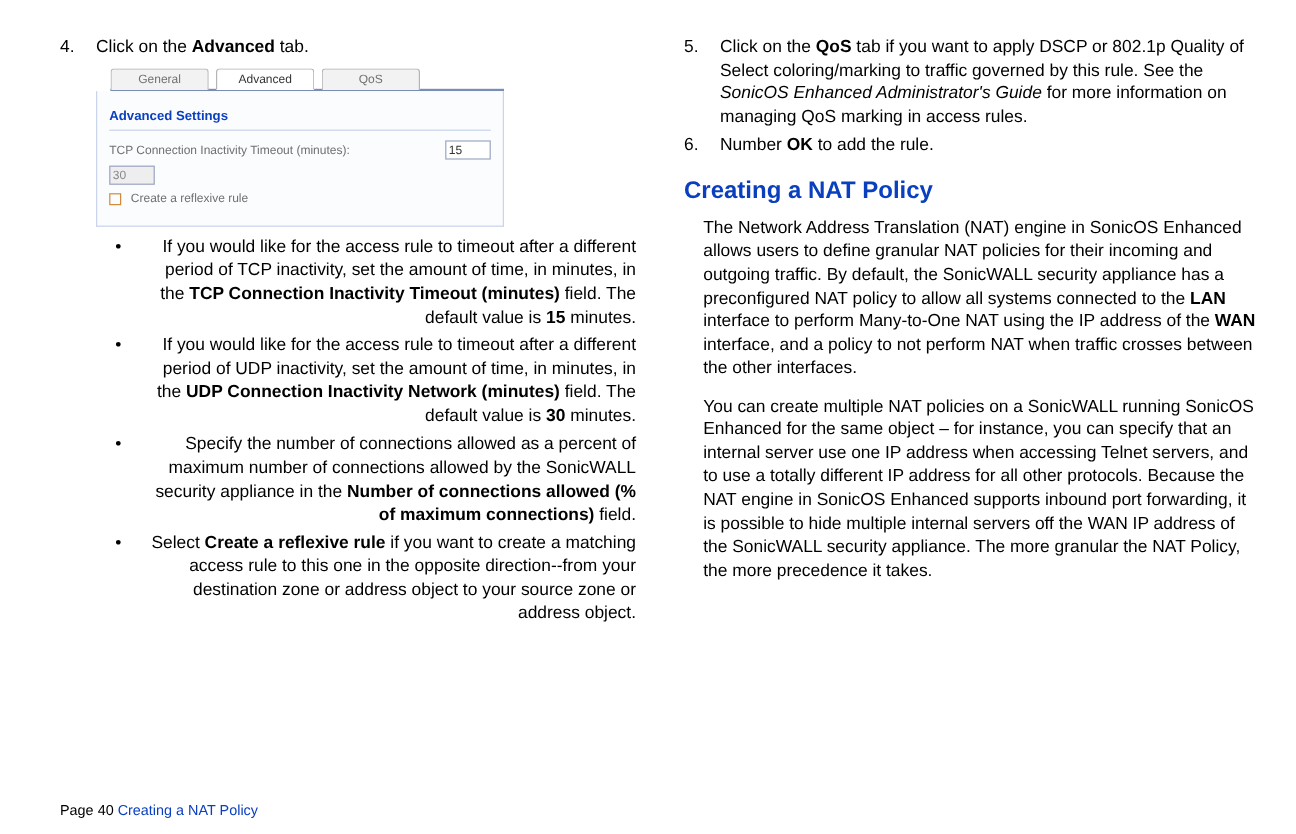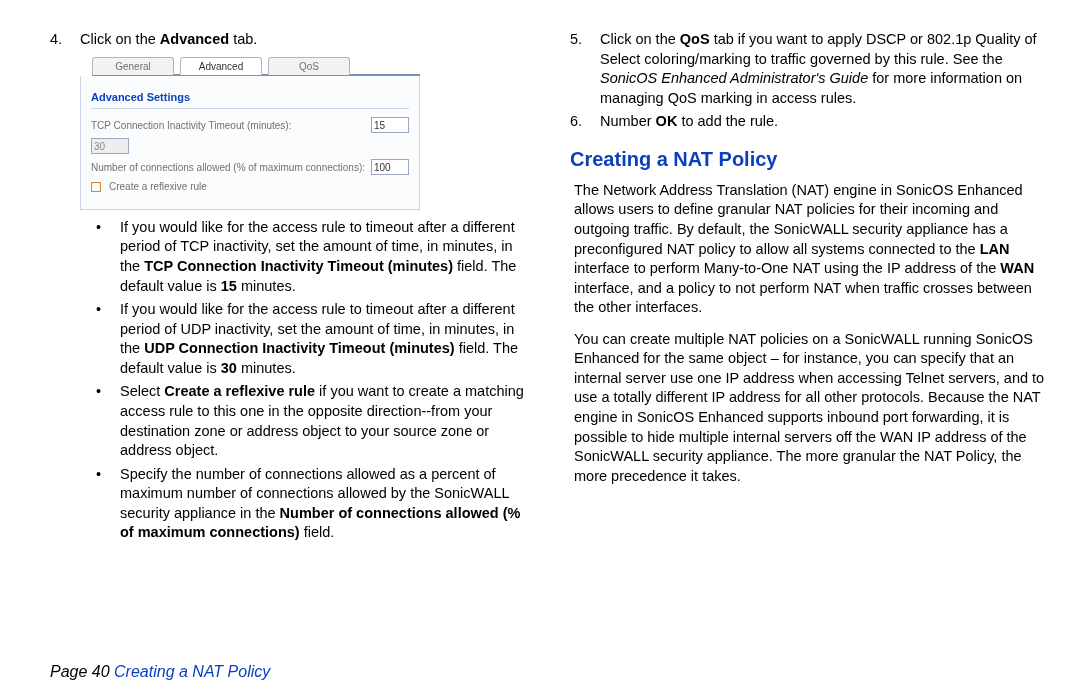--- a/index.html
+++ b/index.html
@@ -39,20 +39,21 @@
   ol.steps > li .num {
     position: absolute;
     left: 0;
     top: 0;
   }
   
   ul.bullets {
     list-style: none;
     margin: 2px 0 0 0;
     padding: 0;
+    text-align: right;
   }
   ul.bullets > li {
     position: relative;
     padding-left: 28px;
     margin-bottom: 4px;
   }
   ul.bullets > li::before {
     content: "•";
     position: absolute;
     left: 4px;
@@ -60,28 +61,27 @@
     color: #000;
   }
   b { font-weight: bold; }
   i { font-style: italic; }
   h2.section {
     color: #0a3fbf;
     font-size: 20px;
     font-weight: bold;
     margin: 14px 0 8px 0;
   }
-  p.para { margin: 0 0 12px 4px; }
+  p.para { margin: 0 0 12px 16px; }
   .footer {
     position: absolute;
     left: 50px;
     bottom: 12px;
-    font-size: 16px;
+    font-size: 12px;
     color: #000;
-    font-style: italic;
   }
   .footer .link { color: #0a3fbf; }
 
   
   .ui-shot {
     width: 340px;
     margin: 6px 0 8px 30px;
     font-family: Tahoma, Arial, sans-serif;
     font-size: 10px;
     color: #555;
@@ -175,42 +175,38 @@
       <div class="ui-panel">
         <div class="ui-heading">Advanced Settings</div>
         <div class="ui-row">
           <label>TCP Connection Inactivity Timeout (minutes):</label>
           <input class="ui-input" value="15" style="">
         </div>
         <div class="ui-row">
           <input class="ui-input disabled" disabled="" value="30" style="">
         </div>
         <div class="ui-row">
-          <label>Number of connections allowed (% of maximum connections):</label>
-          <input class="ui-input" value="100" style="">
-        </div>
-        <div class="ui-row">
           <span class="ui-check"></span>
           <label>Create a reflexive rule</label>
         </div>
       </div>
     </div>
 
     <ul class="bullets" style="margin-left:42px;">
       <li>
         <span>If you would like for the access rule to timeout after a different period of TCP inactivity, set the amount of time, in minutes, in the </span><b>TCP Connection Inactivity Timeout (minutes)</b><span> field. The default value is </span><b>15</b><span> minutes.</span>
       </li>
       <li>
-        <span>If you would like for the access rule to timeout after a different period of UDP inactivity, set the amount of time, in minutes, in the </span><b>UDP Connection Inactivity Timeout (minutes)</b><span> field. The default value is </span><b>30</b><span> minutes.</span>
+        <span>If you would like for the access rule to timeout after a different period of UDP inactivity, set the amount of time, in minutes, in the </span><b>UDP Connection Inactivity Network (minutes)</b><span> field. The default value is </span><b>30</b><span> minutes.</span>
+      </li>
+      <li>
+        <span>Specify the number of connections allowed as a percent of maximum number of connections allowed by the SonicWALL security appliance in the </span><b>Number of connections allowed (% of maximum connections)</b><span> field.</span>
       </li>
       <li>
         <span>Select </span><b>Create a reflexive rule</b><span> if you want to create a matching access rule to this one in the opposite direction--from your destination zone or address object to your source zone or address object.</span>
-      </li>
-      <li>
-        <span>Specify the number of connections allowed as a percent of maximum number of connections allowed by the SonicWALL security appliance in the </span><b>Number of connections allowed (% of maximum connections)</b><span> field.</span>
       </li>
     </ul>
 
   </div>
 
   <div class="col">
 
     <ol class="steps">
       <li>
         <span class="num">5.</span>

